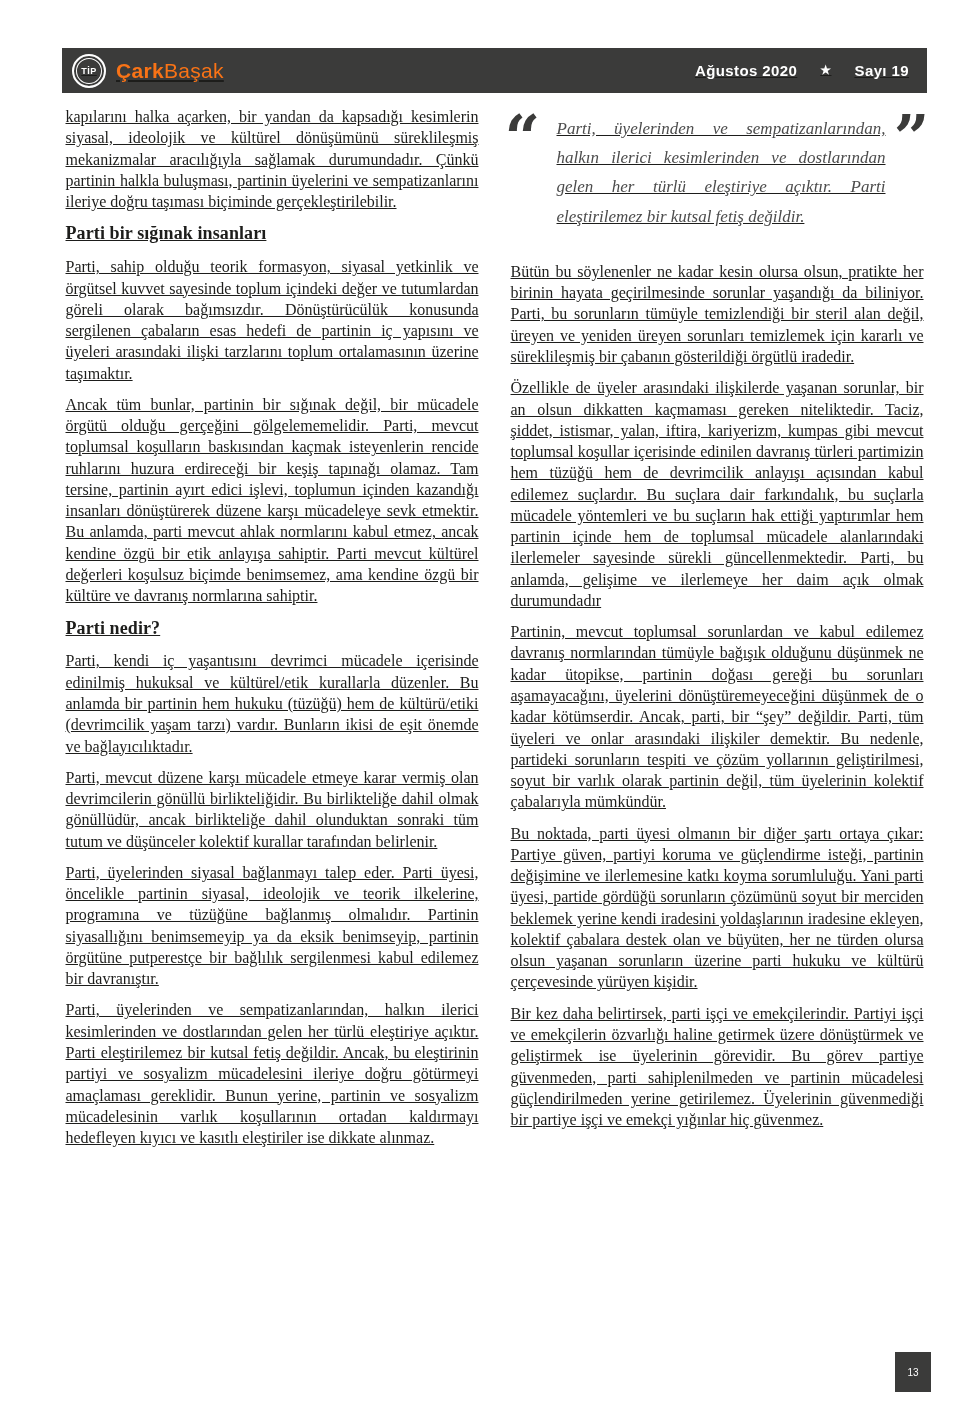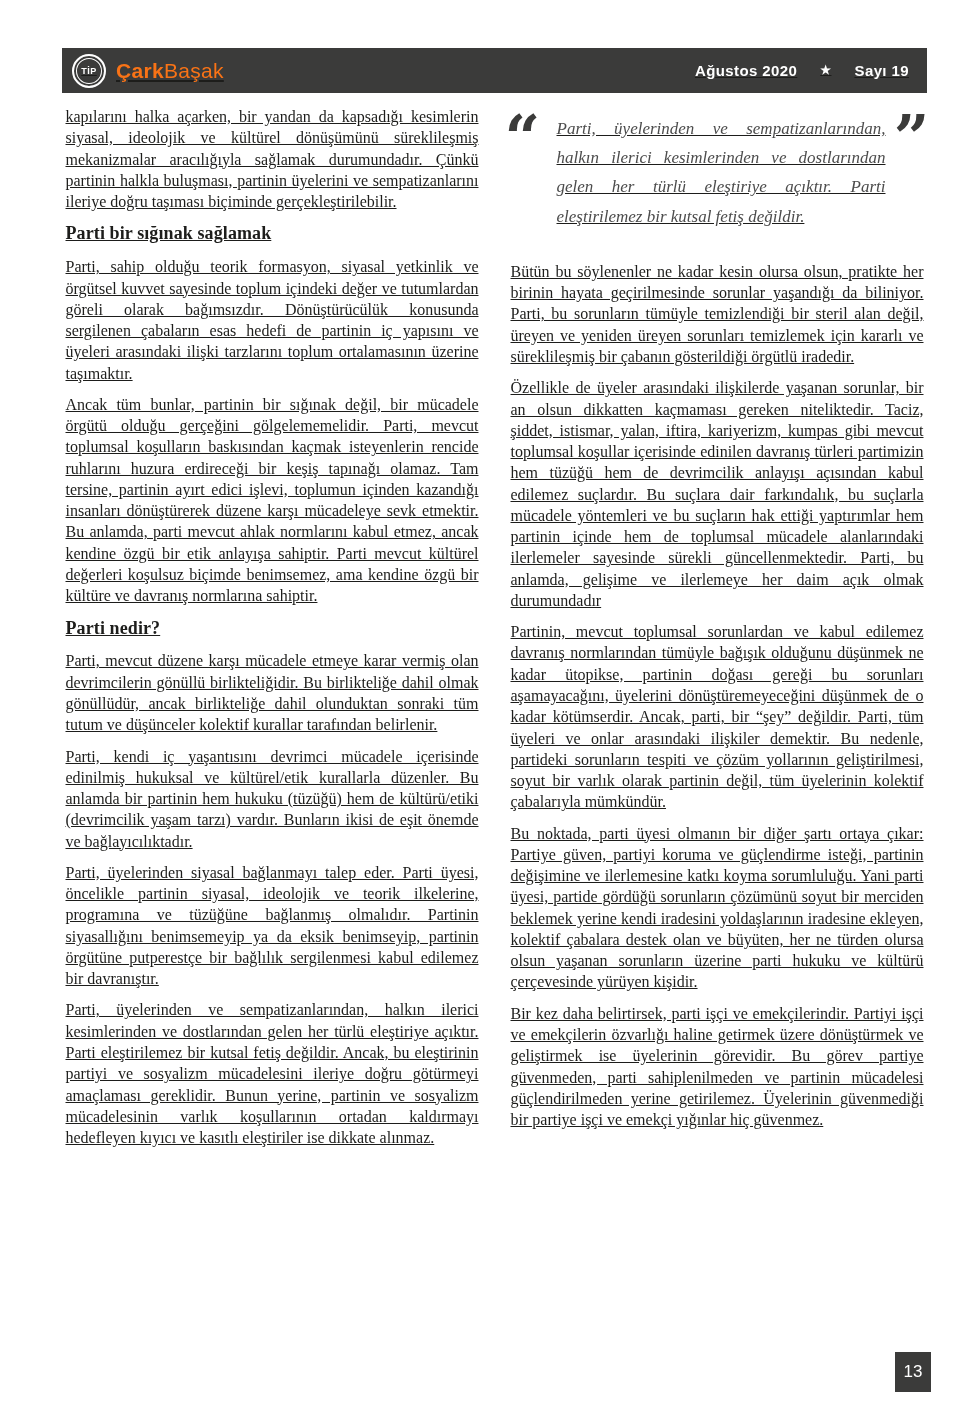--- a/index.html
+++ b/index.html
@@ -107,21 +107,21 @@
   }
 
   
   .page-number {
     position:absolute;
     right:44px; bottom:26px;
     width:36px; height:40px;
     background:#3b3b3a;
     color:#ffffff;
     font-family:"Liberation Sans",sans-serif;
-    font-size:17px;
+    font-size:10px;
     display:flex; align-items:center; justify-content:center;
   }
 </style>
 </head>
 <body>
 
 <div class="page">
 
   <header class="topbar">
     <div class="brand">
@@ -135,26 +135,26 @@
       <span class="star">★</span>
       <span>Sayı 19</span>
     </div>
   </header>
 
 
   <main class="columns">
 
     <section class="col">
       <p>kapılarını halka açarken, bir yandan da kapsadığı kesimlerin siyasal, ideolojik ve kültürel dönüşümünü süreklileşmiş mekanizmalar aracılığıyla sağlamak durumundadır. Çünkü partinin halkla buluşması, partinin üyelerini ve sempatizanlarını ileriye doğru taşıması biçiminde gerçekleştirilebilir.</p>
-      <h2>Parti bir sığınak sağlamak</h2>
+      <h2>Parti bir sığınak insanları</h2>
       <p>Parti, sahip olduğu teorik formasyon, siyasal yetkinlik ve örgütsel kuvvet sayesinde toplum içindeki değer ve tutumlardan göreli olarak bağımsızdır. Dönüştürücülük konusunda sergilenen çabaların esas hedefi de partinin iç yapısını ve üyeleri arasındaki ilişki tarzlarını toplum ortalamasının üzerine taşımaktır.</p>
       <p>Ancak tüm bunlar, partinin bir sığınak değil, bir mücadele örgütü olduğu gerçeğini gölgelememelidir. Parti, mevcut toplumsal koşulların baskısından kaçmak isteyenlerin rencide ruhlarını huzura erdireceği bir keşiş tapınağı olamaz. Tam tersine, partinin ayırt edici işlevi, toplumun içinden kazandığı insanları dönüştürerek düzene karşı mücadeleye sevk etmektir. Bu anlamda, parti mevcut ahlak normlarını kabul etmez, ancak kendine özgü bir etik anlayışa sahiptir. Parti mevcut kültürel değerleri koşulsuz biçimde benimsemez, ama kendine özgü bir kültüre ve davranış normlarına sahiptir.</p>
       <h2>Parti nedir?</h2>
+      <p>Parti, kendi iç yaşantısını devrimci mücadele içerisinde edinilmiş hukuksal ve kültürel/etik kurallarla düzenler. Bu anlamda bir partinin hem hukuku (tüzüğü) hem de kültürü/etiki (devrimcilik yaşam tarzı) vardır. Bunların ikisi de eşit önemde ve bağlayıcılıktadır.</p>
       <p>Parti, mevcut düzene karşı mücadele etmeye karar vermiş olan devrimcilerin gönüllü birlikteliğidir. Bu birlikteliğe dahil olmak gönüllüdür, ancak birlikteliğe dahil olunduktan sonraki tüm tutum ve düşünceler kolektif kurallar tarafından belirlenir.</p>
-      <p>Parti, kendi iç yaşantısını devrimci mücadele içerisinde edinilmiş hukuksal ve kültürel/etik kurallarla düzenler. Bu anlamda bir partinin hem hukuku (tüzüğü) hem de kültürü/etiki (devrimcilik yaşam tarzı) vardır. Bunların ikisi de eşit önemde ve bağlayıcılıktadır.</p>
       <p>Parti, üyelerinden siyasal bağlanmayı talep eder. Parti üyesi, öncelikle partinin siyasal, ideolojik ve teorik ilkelerine, programına ve tüzüğüne bağlanmış olmalıdır. Partinin siyasallığını benimsemeyip ya da eksik benimseyip, partinin örgütüne putperestçe bir bağlılık sergilenmesi kabul edilemez bir davranıştır.</p>
       <p>Parti, üyelerinden ve sempatizanlarından, halkın ilerici kesimlerinden ve dostlarından gelen her türlü eleştiriye açıktır. Parti eleştirilemez bir kutsal fetiş değildir. Ancak, bu eleştirinin partiyi ve sosyalizm mücadelesini ileriye doğru götürmeyi amaçlaması gereklidir. Bunun yerine, partinin ve sosyalizm mücadelesinin varlık koşullarının ortadan kaldırmayı hedefleyen kıyıcı ve kasıtlı eleştiriler ise dikkate alınmaz.</p>
     </section>
 
     <section class="col">
       <div class="pullquote">
         <span class="qmark qopen">“</span>
         <p class="quote-text">Parti, üyelerinden ve sempatizanlarından, halkın ilerici kesimlerinden ve dostlarından gelen her türlü eleştiriye açıktır. Parti eleştirilemez bir kutsal fetiş değildir.</p>
         <span class="qmark qclose">”</span>
       </div>

